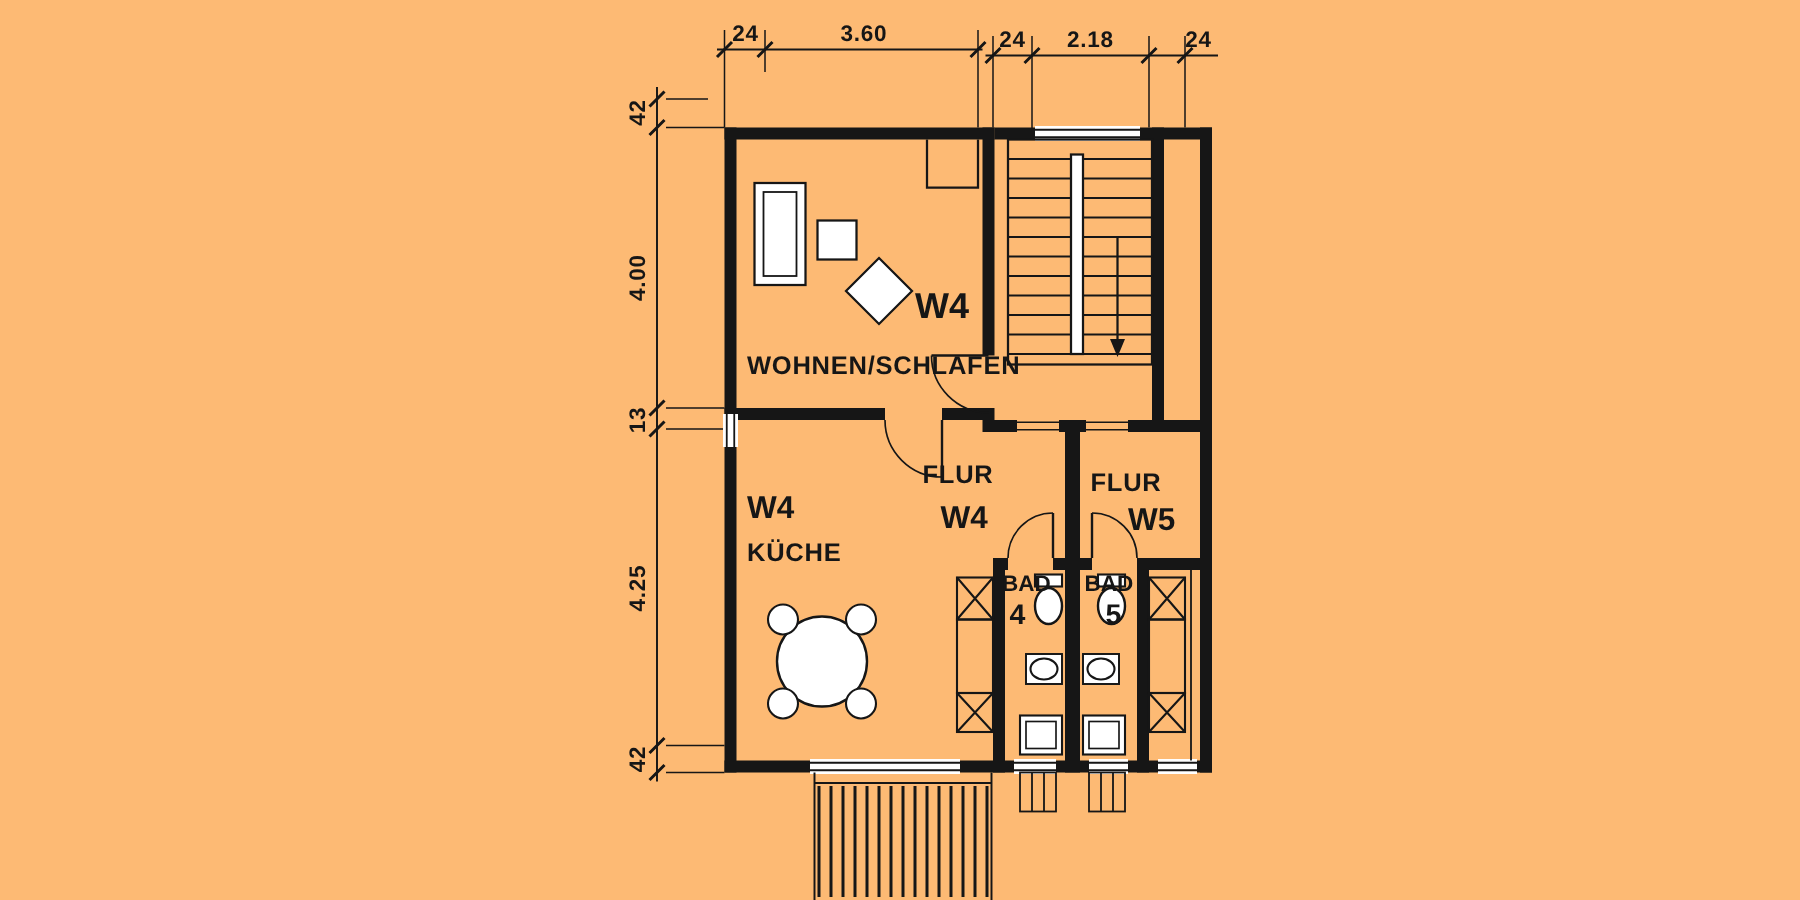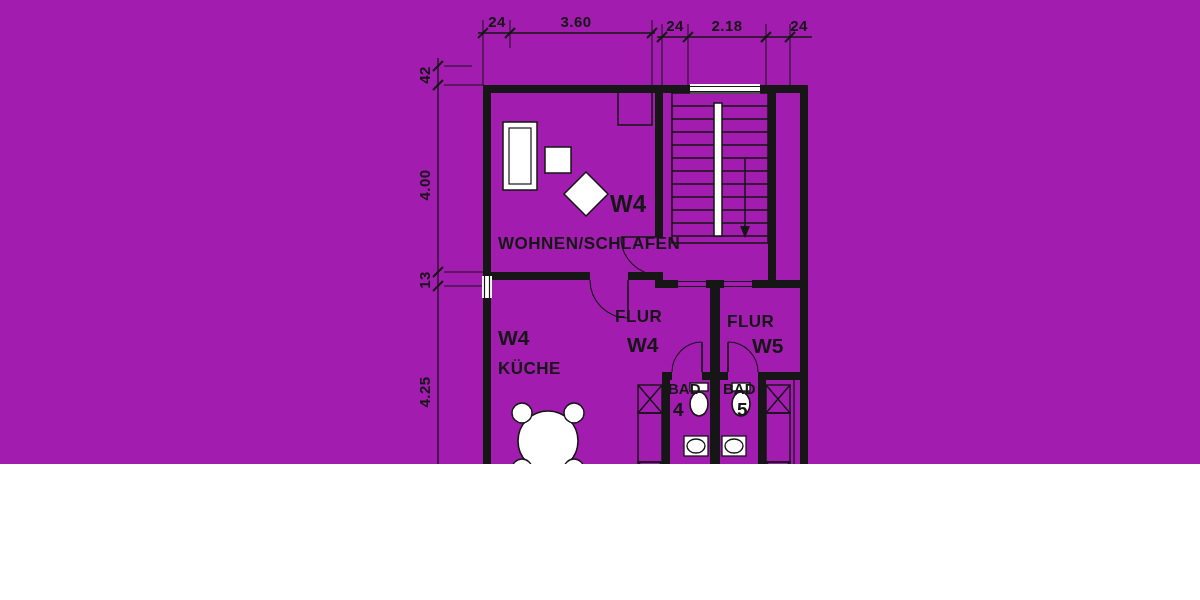--- a/index.html
+++ b/index.html
@@ -1,16 +1,16 @@
 <!DOCTYPE html>
 <html><head>
 <meta charset="utf-8">
 <style>
   html,body{margin:0;padding:0;background:#ffffff;}
-  .canvas{position:relative;width:1200px;height:464px;background:#a21caf;overflow:hidden;}
+  .canvas{position:relative;width:1200px;height:600px;background:#fdba74;overflow:hidden;}
   svg{position:absolute;left:0;top:0;}
   svg text{font-family:"Liberation Sans",sans-serif;font-weight:700;fill:#161616;}
   .dim{font-size:15px;letter-spacing:0.5px;}
   .room-big{font-size:24px;}
   .room-mid{font-size:21px;}
   .room-name{font-size:17px;letter-spacing:0.5px;}
   .room-sm{font-size:15px;}
   .num{font-size:19px;}
 </style>
 </head>

